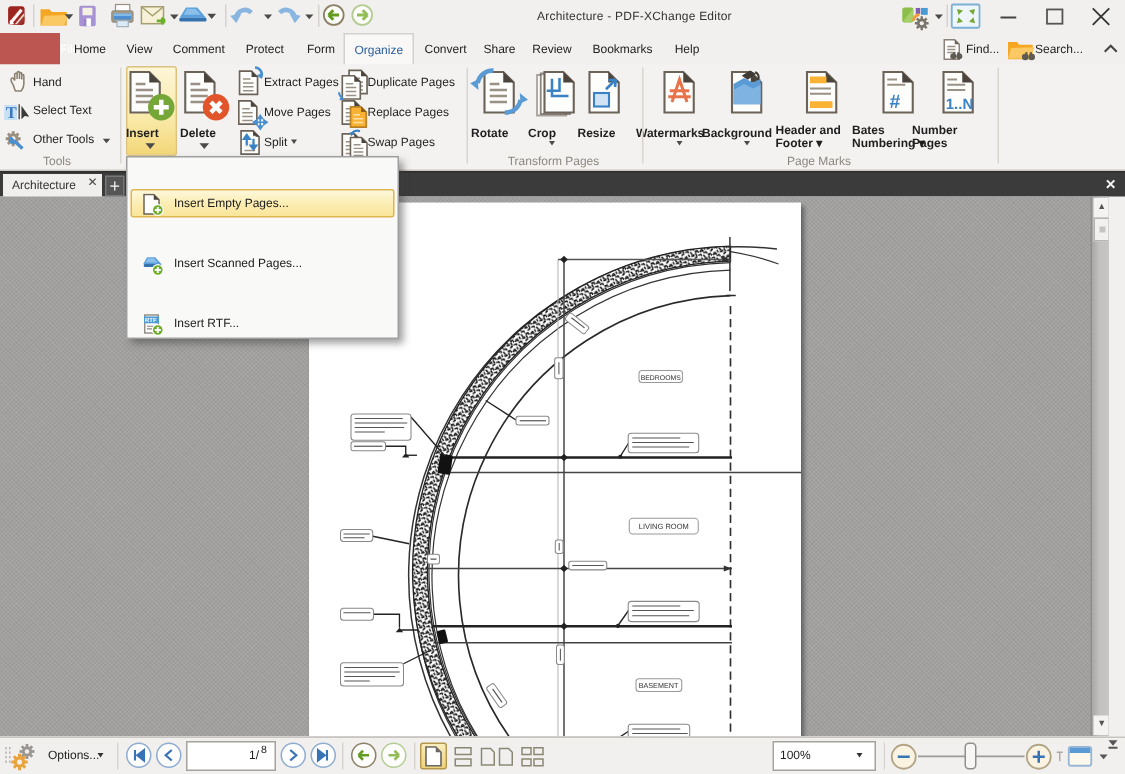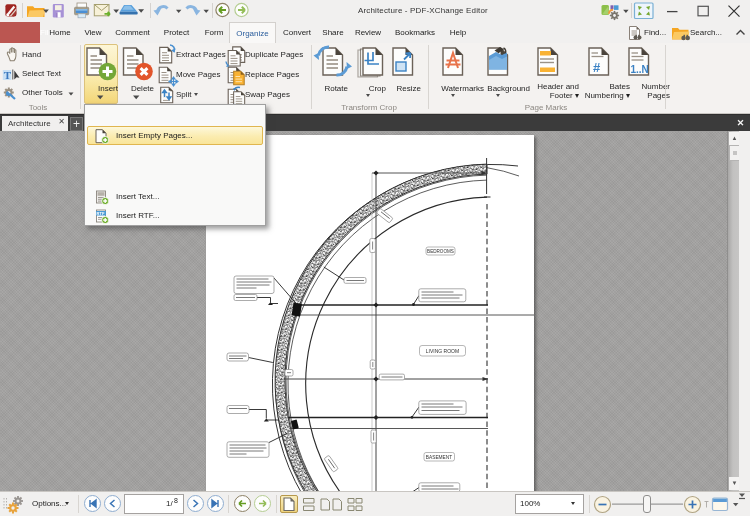--- a/index.html
+++ b/index.html
@@ -15,21 +15,21 @@
 
 #tabrow { position:absolute; left:0; top:22px; width:750px; height:21px; background:#f1f0ef; }
 .rtab { position:absolute; top:0; height:21px; line-height:21px; text-align:center; color:#222; font-size:8px; }
 #tab-file { left:0; width:38px; background:#bb5651; color:#fff;padding-left:40px; }
 #tab-org { background:#f9f8f7; color:#2a5d9c; border:1px solid #d3d0cd; border-bottom:none; }
 
 
 #ribbon { position:absolute; left:0; top:43px; width:750px; height:71px; background:#f4f2f0; border-bottom:1px solid #c9c6c2; }
 .gsep { position:absolute; top:2px; width:1px; height:64px; background:#d8d5d1; }
 .glabel { position:absolute; top:60px; color:#8b8781; font-size:8px; text-align:center; }
-.biglabel { position:absolute; font-size:8px; color:#1f1f1f; white-space:nowrap; text-align:right; line-height:9.5px; }
+.biglabel { position:absolute; font-size:8px; color:#1f1f1f; white-space:nowrap; text-align:left; line-height:9.5px;font-weight:bold; }
 .smalltext { position:absolute; font-size:8px; color:#1f1f1f; white-space:nowrap; }
 .darr { position:absolute; width:0; height:0; border-left:2.5px solid transparent; border-right:2.5px solid transparent; border-top:3.5px solid #4a4a4a; }
 #insertbtn { position:absolute; left:84px; top:0.5px; width:34px; height:60px; background:linear-gradient(#fdf6d7,#f9e9a8 60%,#f3d678); border:1px solid #dcc27c; border-radius:2px; }
 
 
 #tabbar { position:absolute; left:0; top:114px; width:750px; height:17px; background:#3b3b3b; border-top:1px solid #2e2e2e; }
 #doctab { position:absolute; left:2px; top:1px; width:66px; height:16px; background:#f0efee; font-size:8px; color:#333; line-height:16px; padding-left:6px; }
 #doctab .x { position:absolute; right:3px; top:-2px; color:#444; font-size:8px; }
 #plusbtn { position:absolute; left:70px; top:2px; width:13px; height:14px; background:#555; border:1px solid #777; color:#f0f0f0; text-align:center; line-height:12px; font-size:12px; }
 #tabbar-x { position:absolute; right:3px; top:1px; width:13px; height:14px; color:#f5f5f5; text-align:center; line-height:14px; font-size:9px; font-weight:bold; }
@@ -414,21 +414,21 @@
   <div class="darr" style="left:451px;top:51px;"></div>
   <div class="biglabel" style="left:468px;width:62px;top:41px;">Background</div>
   <div class="darr" style="left:496px;top:51px;"></div>
   <div class="biglabel" style="left:517px;width:62px;top:38.5px;">Header and<br>Footer ▾</div>
   <div class="biglabel" style="left:568px;width:62px;top:38.5px;">Bates<br>Numbering ▾</div>
   <div class="biglabel" style="left:608px;width:62px;top:38.5px;">Number<br>Pages</div>
 
   <div class="glabel" style="left:10px;width:56px;">Tools</div>
   <div class="gsep" style="left:80px;"></div>
   <div class="gsep" style="left:311px;"></div>
-  <div class="glabel" style="left:318px;width:102px;">Transform Crop</div>
+  <div class="glabel" style="left:318px;width:102px;">Transform Pages</div>
   <div class="gsep" style="left:428px;"></div>
   <div class="glabel" style="left:495px;width:102px;">Page Marks</div>
   <div class="gsep" style="left:665px;"></div>
 </div>
 
 <div id="tabbar">
   <div id="doctab">Architecture<span class="x">✕</span></div>
   <div id="plusbtn">+</div>
   <div id="tabbar-x">✕</div>
 </div>
@@ -656,33 +656,29 @@
   <div id="mhl"></div>
   <div class="mitem" style="top:20.5px;">
     <svg class="mic" width="15" height="15" viewBox="0 0 15 15">
       <path d="M1 .7 h6.5 l3.5 3.5 v9.5 h-10 z" fill="#fdfdfc" stroke="#6b6258" stroke-width="1"></path>
       <path d="M7.5 .7 l3.5 3.5 h-3.5 z" fill="#4a443c"></path>
       <circle cx="10.2" cy="11" r="3.6" fill="#6fae2c" stroke="#fff" stroke-width=".8"></circle>
       <path d="M10.2 9 v4 M8.2 11 h4" stroke="#fff" stroke-width="1.3"></path>
     </svg>
     <div class="mtx">Insert Empty Pages...</div>
   </div>
-  <div class="mitem" style="top:82px;">
+  <div class="mitem" style="top:61px;">
     <svg class="mic" width="15" height="15" viewBox="0 0 15 15">
-      <rect x="1.5" y="1" width="9" height="12" fill="#efedea" stroke="#8a857d" stroke-width=".9"></rect>
-      <rect x="2.5" y="2.2" width="7" height="3.6" fill="#b5b0a8"></rect>
-      <g stroke="#8a857d" stroke-width=".8">
-          <line x1="3" y1="7.5" x2="9" y2="7.5"></line>
-          <line x1="3" y1="9.3" x2="9" y2="9.3"></line>
-          <line x1="3" y1="11.1" x2="7" y2="11.1"></line>
-        </g>
+      <path d="M3 2.5 l5.5 0 4 4.5 -12 0 z" fill="#5aa0dc"></path>
+      <path d="M3.6 3.2 l4 0 2.5 2.8 -8 0 z" fill="#8cc0ea"></path>
+      <rect x=".8" y="7" width="11.8" height="2" rx=".8" fill="#3572ae"></rect>
       <circle cx="10.2" cy="11" r="3.6" fill="#6fae2c" stroke="#fff" stroke-width=".8"></circle>
       <path d="M10.2 9 v4 M8.2 11 h4" stroke="#fff" stroke-width="1.3"></path>
     </svg>
-    <div class="mtx">Insert Text...</div>
+    <div class="mtx">Insert Scanned Pages...</div>
   </div>
   <div class="mitem" style="top:100.5px;">
     <svg class="mic" width="15" height="15" viewBox="0 0 15 15">
       <rect x="1.5" y="1" width="9" height="12" fill="#fdfdfc" stroke="#8a857d" stroke-width=".9"></rect>
       <rect x="1" y="2" width="10" height="4.5" fill="#4a9ad4"></rect>
       <text x="1.6" y="5.9" font-size="4" fill="#fff" font-weight="bold">RTF</text>
       <g stroke="#8a857d" stroke-width=".8">
           <line x1="3" y1="8.5" x2="9" y2="8.5"></line>
           <line x1="3" y1="10.3" x2="9" y2="10.3"></line>
         </g>

